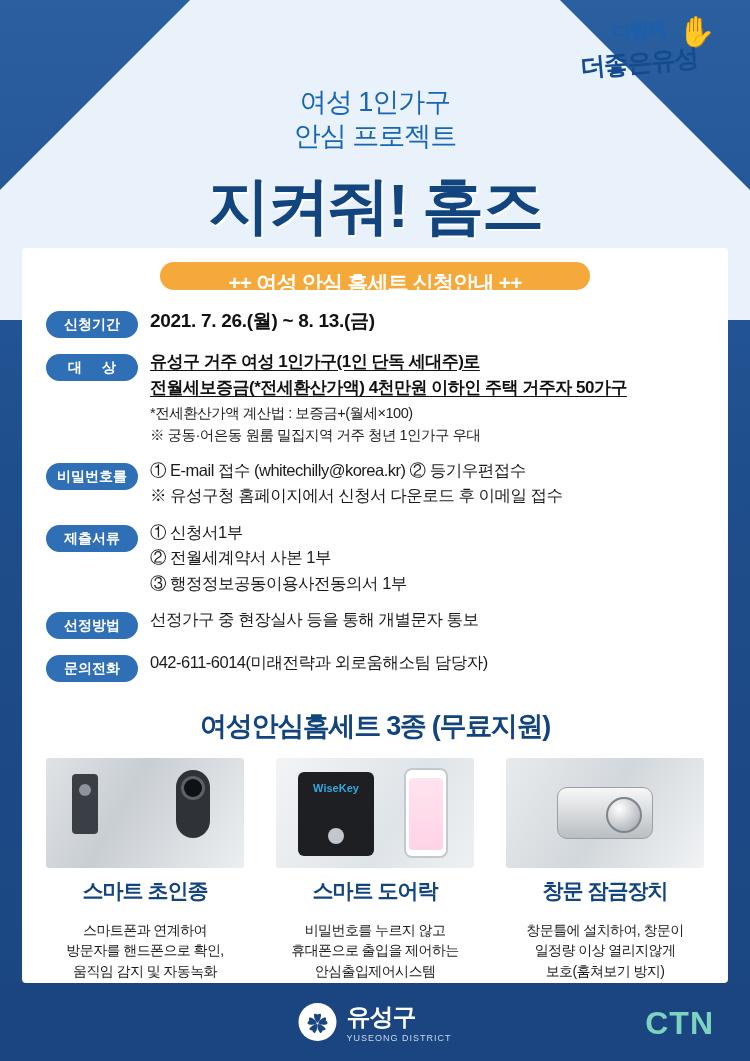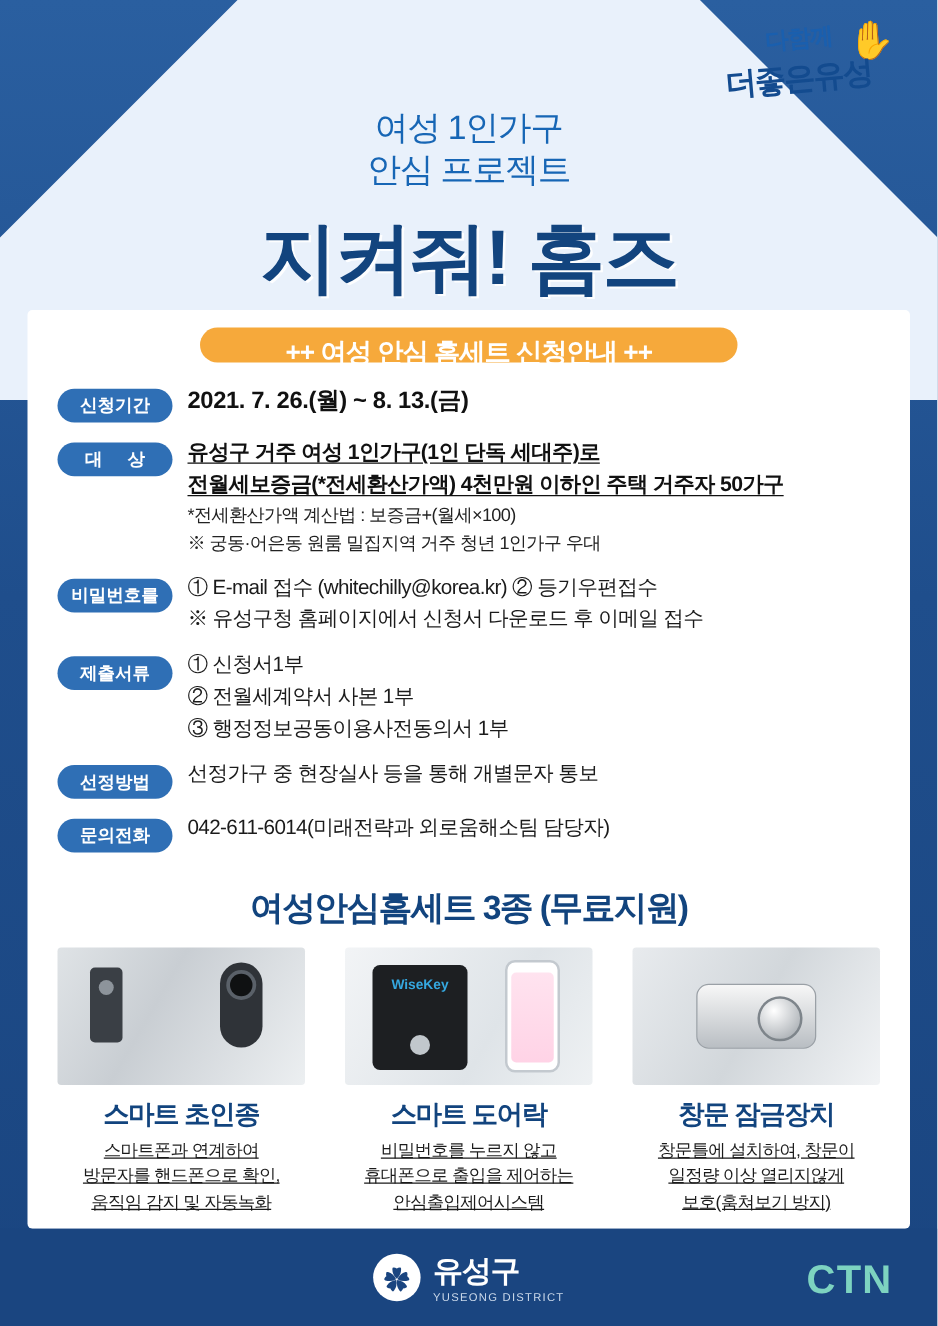--- a/index.html
+++ b/index.html
@@ -225,24 +225,23 @@
     background: radial-gradient(circle at 35% 30%, #ffffff, #9ba1a7);
     border: 2px solid #7e858b;
   }
 
   .card-title {
     margin-top: 9px;
     font-size: 21px; font-weight: bold; color: #12447e;
     letter-spacing: -1px;
   }
   .card-desc {
-    margin-top: 5px;
+    margin-top: 15px;
     font-size: 14px; color: #1b1b1b; line-height: 1.45;
     letter-spacing: -0.6px;
-    text-decoration: underline;
   }
 
   .footer {
     position: absolute;
     left: 0; bottom: 0; width: 750px; height: 78px;
     background: #1a4580;
   }
   .footer-center {
     position: absolute; left: 50%; top: 18px; transform: translateX(-50%);
     display: flex; align-items: center; gap: 10px;

